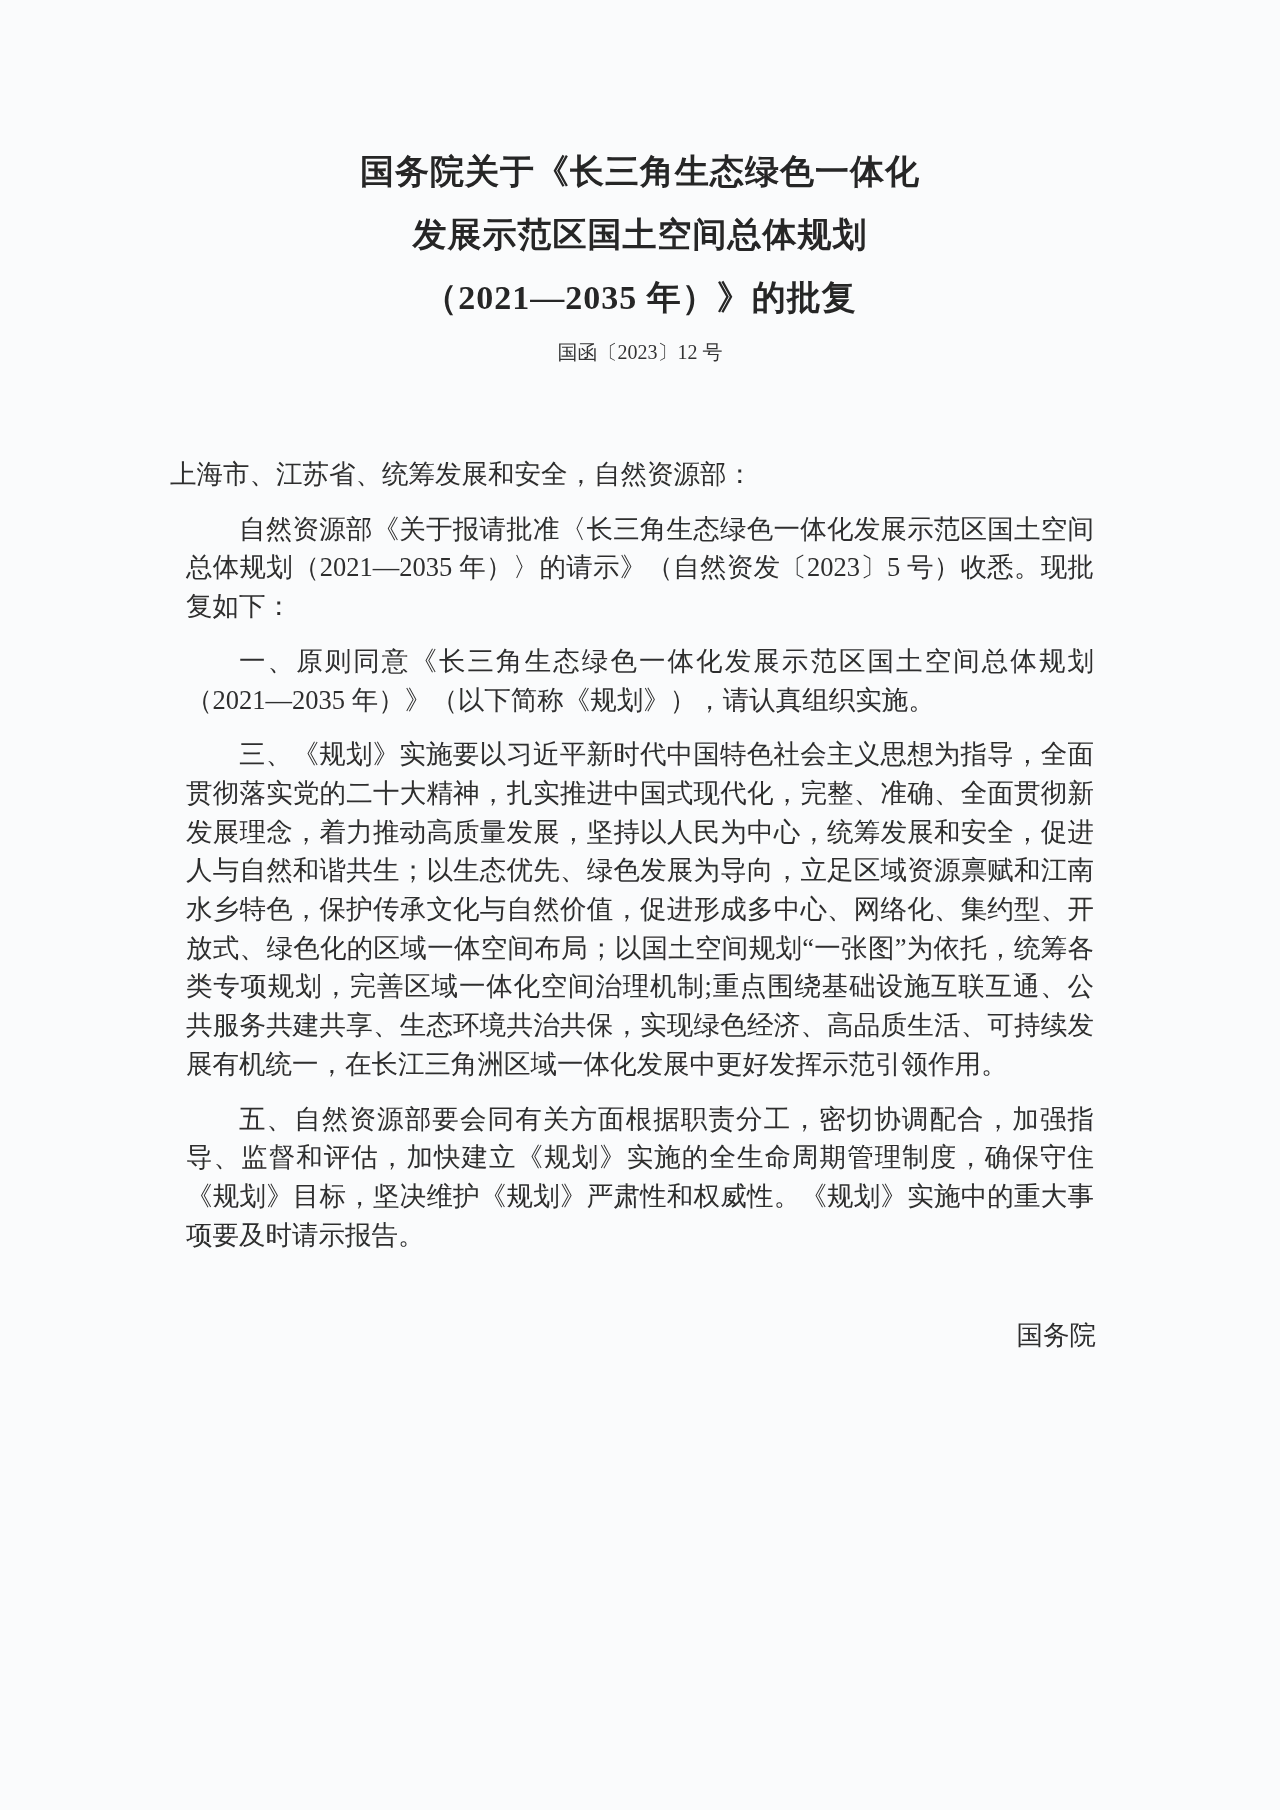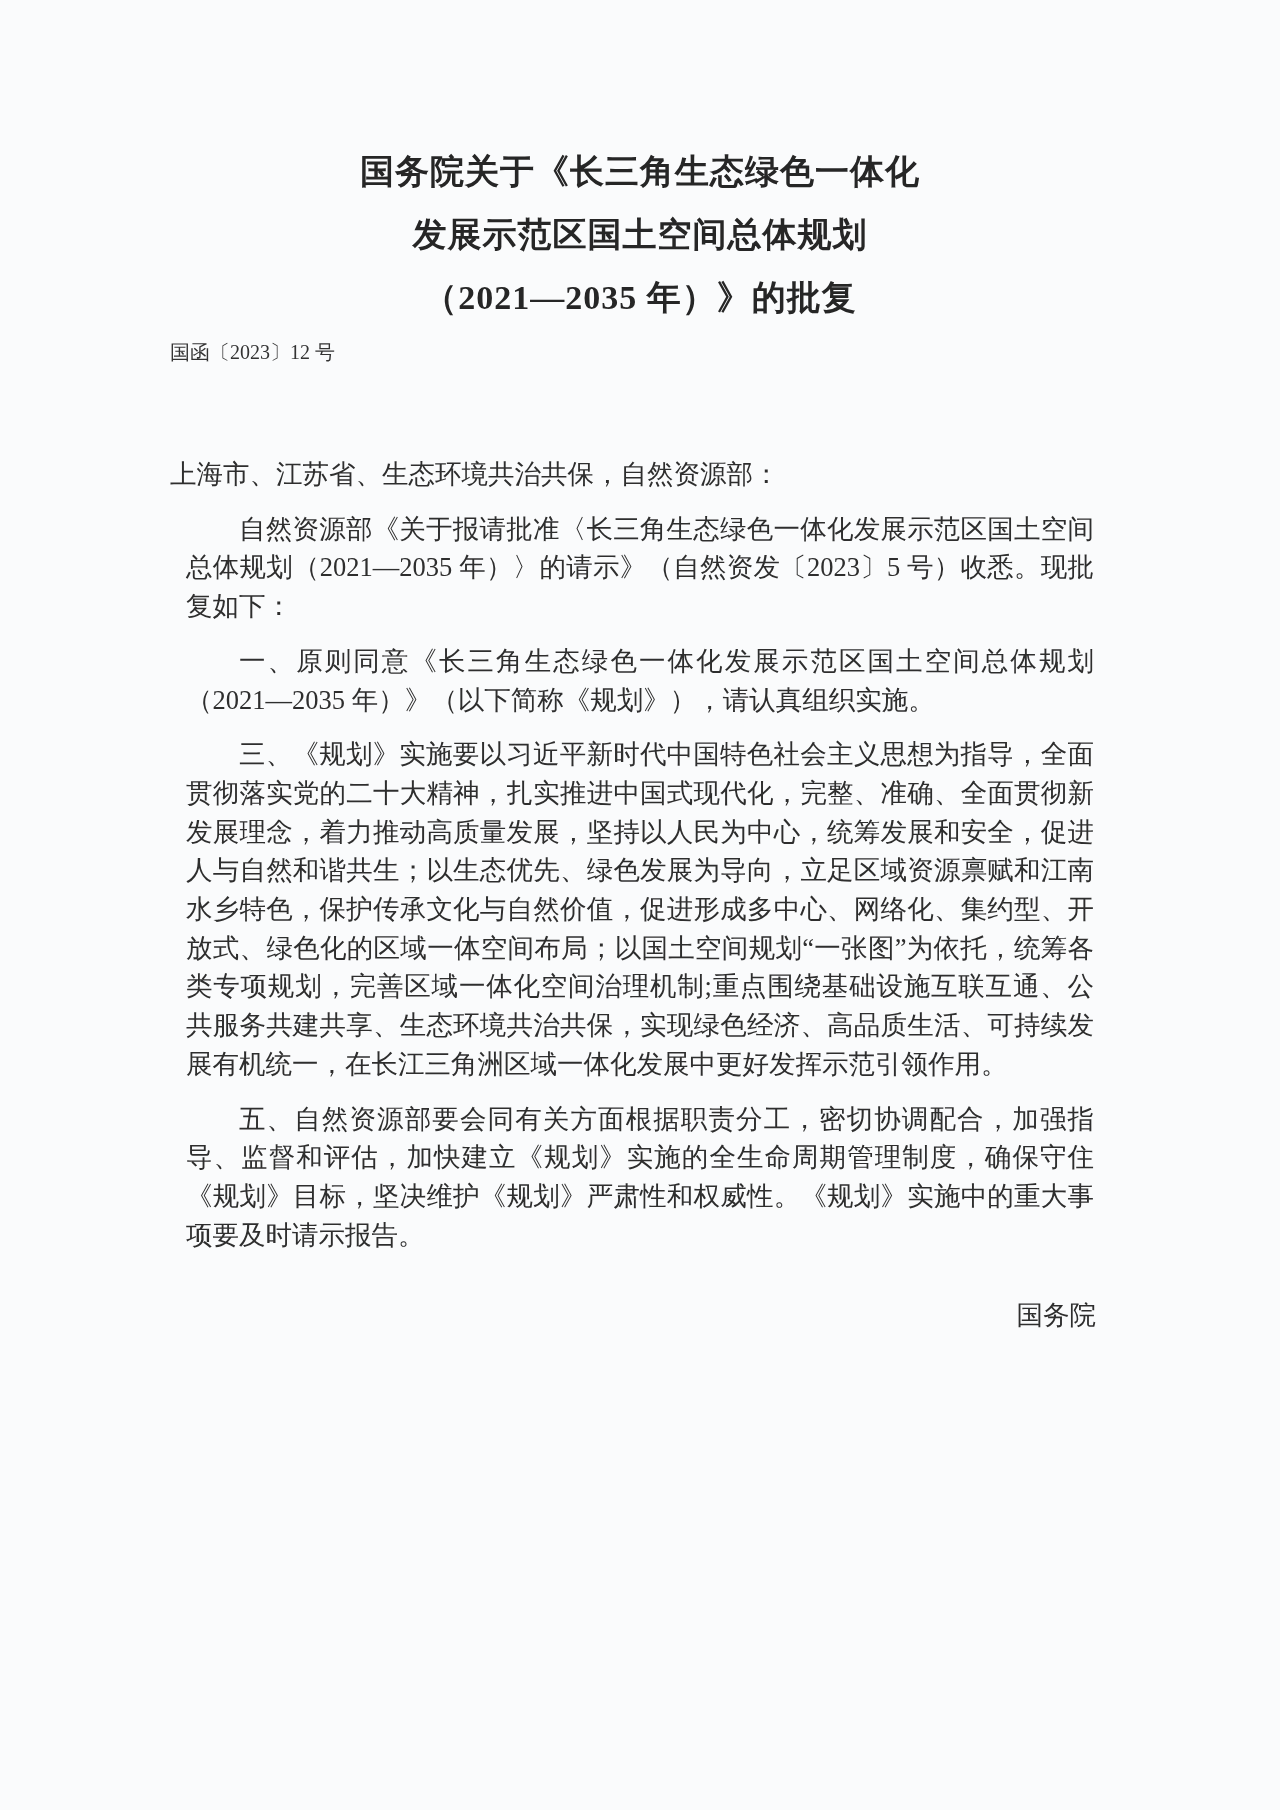--- a/index.html
+++ b/index.html
@@ -24,20 +24,21 @@
     text-align: center;
   }
   .title-line {
     font-size: 34px;
     font-weight: bold;
     line-height: 63px;
     letter-spacing: 1px;
     color: #262626;
   }
   .doc-number {
+    text-align: center;
     font-size: 20px;
     line-height: 30px;
     margin-top: 8px;
     color: #333333;
   }
   .body-block {
     margin-top: 88px;
     font-size: 26.5px;
     line-height: 38.7px;
     text-align: justify;
@@ -45,21 +46,21 @@
   }
   .salutation {
     margin: 0;
     text-indent: 0;
   }
   .para {
     margin: 16px;
     text-indent: 2em;
   }
   .signature-block {
-    margin-top: 42px;
+    margin-top: 62px;
     font-size: 26.5px;
     line-height: 38.7px;
     text-align: right;
     color: #2e2e2e;
   }
   .sig-name {
     padding-right: 14px;
   }
   .sig-date {
     padding-right: 20px;
@@ -72,21 +73,21 @@
 
   <div class="title-block">
     <div class="title-line">国务院关于《长三角生态绿色一体化</div>
     <div class="title-line">发展示范区国土空间总体规划</div>
     <div class="title-line">（2021—2035 年）》的批复</div>
   </div>
 
   <div class="doc-number">国函〔2023〕12 号</div>
 
   <div class="body-block">
-    <p class="salutation">上海市、江苏省、生态环境共治共保，自然资源部：</p>
+    <p class="salutation">上海市、江苏省、统筹发展和安全，自然资源部：</p>
     <p class="para">自然资源部《关于报请批准〈长三角生态绿色一体化发展示范区国土空间总体规划（2021—2035 年）〉的请示》（自然资发〔2023〕5 号）收悉。现批复如下：</p>
     <p class="para">一、原则同意《长三角生态绿色一体化发展示范区国土空间总体规划（2021—2035 年）》（以下简称《规划》），请认真组织实施。</p>
     <p class="para">三、《规划》实施要以习近平新时代中国特色社会主义思想为指导，全面贯彻落实党的二十大精神，扎实推进中国式现代化，完整、准确、全面贯彻新发展理念，着力推动高质量发展，坚持以人民为中心，统筹发展和安全，促进人与自然和谐共生；以生态优先、绿色发展为导向，立足区域资源禀赋和江南水乡特色，保护传承文化与自然价值，促进形成多中心、网络化、集约型、开放式、绿色化的区域一体空间布局；以国土空间规划“一张图”为依托，统筹各类专项规划，完善区域一体化空间治理机制;重点围绕基础设施互联互通、公共服务共建共享、生态环境共治共保，实现绿色经济、高品质生活、可持续发展有机统一，在长江三角洲区域一体化发展中更好发挥示范引领作用。</p>
     <p class="para">五、自然资源部要会同有关方面根据职责分工，密切协调配合，加强指导、监督和评估，加快建立《规划》实施的全生命周期管理制度，确保守住《规划》目标，坚决维护《规划》严肃性和权威性。《规划》实施中的重大事项要及时请示报告。</p>
   </div>
 
   <div class="signature-block">
     <div class="sig-name">国务院</div>
   </div>
 

